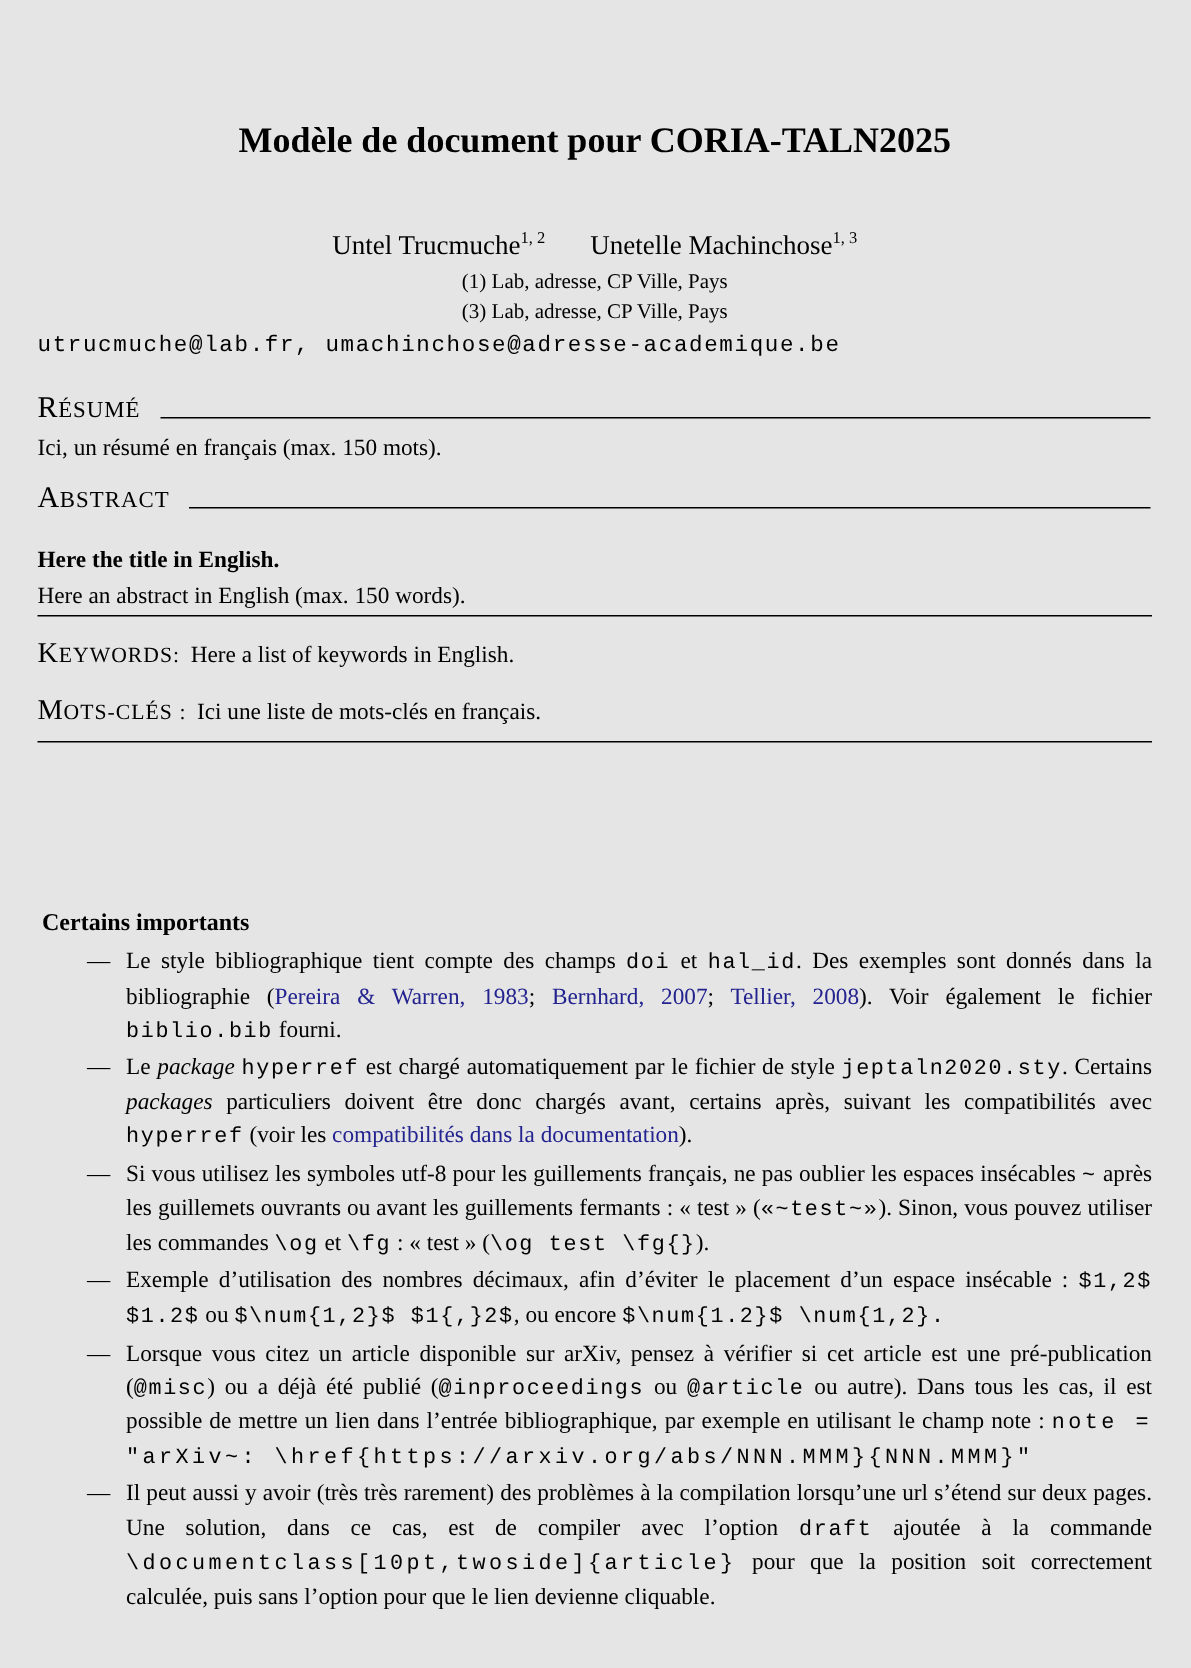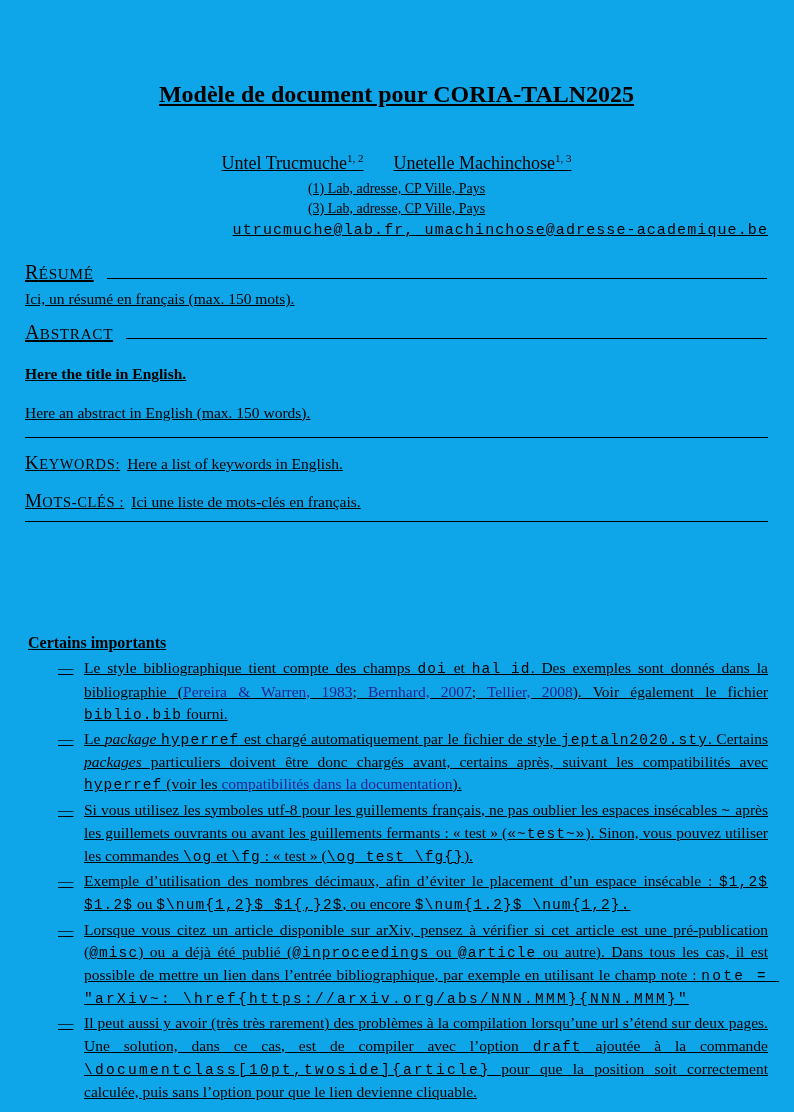--- a/index.html
+++ b/index.html
@@ -2,52 +2,51 @@
 <html lang="fr"><head>
 <meta charset="utf-8">
 <style>
   html, body { margin:0; padding:0; background:#ffffff; }
   .page {
     position:relative;
     width:794px; height:1112px;
     margin:0 auto;
     box-sizing:border-box;
     padding:0 26px 0 25px;
-    background:#0ea5e9;
+    background:#e5e5e5;
     color:#000000;
     font-family:"Liberation Serif", serif;
     overflow:hidden;
-    text-decoration:underline;
   }
   
   .title {
     margin:80px 0 0 0;
     font-size:24px; font-weight:bold;
     text-align:center; line-height:1.2;
   }
   .authors { margin-top:44px; text-align:center; font-size:18px; }
   .author { white-space:nowrap;text-align:right; }
   .author + .author { margin-left:30px; }
   .author sup { font-size:11px; line-height:0; }
   .affiliations { margin-top:5px; text-align:center; font-size:14px; line-height:20px; }
   .emails {
-    margin-top:3px; text-align:right;
+    margin-top:3px; text-align:left;
     font-family:"Liberation Mono", monospace;
     font-size:15px; letter-spacing:1.1px;
   }
   
   .sec-head { display:flex; align-items:flex-end; }
   .sec-head.resume-head { margin-top:22px; }
   .sec-head.abstract-head { margin-top:13px; }
   .sc-label { font-size:20px; line-height:1.15; letter-spacing:0.4px; }
   .sc-label .sc-rest { font-size:0.76em; letter-spacing:0.7px; }
   .head-rule { flex:1; border-bottom:1.6px solid #000; margin:0 1px 5px 13px; }
   .body-text { margin:5px 0 0 0; font-size:15.5px; line-height:1.25; }
   .en-title { margin-top:20px; font-weight:bold; }
-  .abstract-body { margin-top:19px; padding-bottom:15px; border-bottom:1.4px solid #000; }
+  .abstract-body { margin-top:4px; padding-bottom:3px; border-bottom:1.4px solid #000; }
   .kw-line { margin:13px 0 0 0; font-size:15.5px; line-height:1.3; }
   .kw-label { font-size:19px; margin-right:7px; letter-spacing:0.4px; }
   .kw-label .sc-rest { font-size:0.76em; letter-spacing:0.7px; }
   .close-rule { border-bottom:1.4px solid #000; margin-top:8px; }
   
   .rappels-heading { margin:112px 0 0 3px; font-size:16px; font-weight:bold; }
   .rappels-list { margin-top:5px; }
   .rappel-item { display:flex; margin-top:2px; }
   .marker {
     flex:none; width:26px; margin-left:33px;

